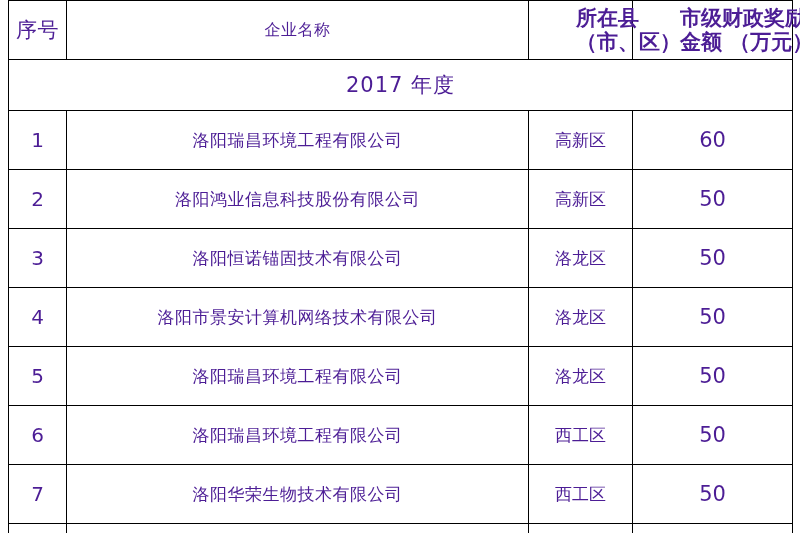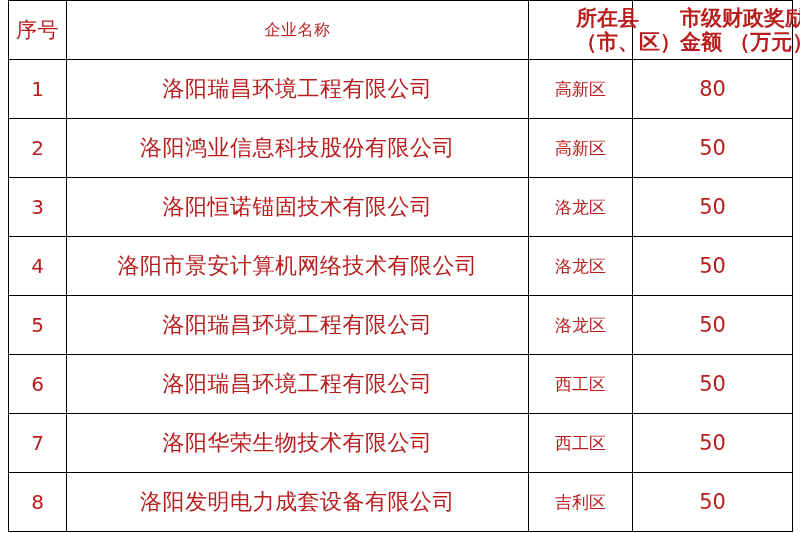--- a/index.html
+++ b/index.html
@@ -28,21 +28,21 @@
     margin: 0;
     table-layout: fixed;
   }
   table.award-table td,
   table.award-table th {
     border: 1px solid #000000;
     text-align: center;
     vertical-align: middle;
     padding: 2px 4px;
     font-weight: normal;
-    color: #b91c1c;
+    color: #4c1d95;
     background: #fff;
   }
   
   col.c-index { width: 58px; }
   col.c-name  { width: 462px; }
   col.c-area  { width: 104px; }
   col.c-amount{ width: 160px; }
 
   thead td {
     font-size: 21px;
@@ -73,21 +73,21 @@
   tbody td {
     font-size: 21px;
     height: 54px;
   }
   tr.year-row td {
     font-size: 21px;
     letter-spacing: 1px;
     height: 46px;
   }
   td.cell-index { font-size: 20px; }
-  td.cell-name  { font-size: 22px; letter-spacing: 0.5px; }
+  td.cell-name  { font-size: 17px; letter-spacing: 0.5px; }
   td.cell-area  { font-size: 17px; }
   td.cell-amount{ font-size: 21px; }
 
   
   tr.clipped td {
     height: 54px;
   }
 </style>
 </head>
 <body>
@@ -108,26 +108,29 @@
           <span class="l1">所在县</span>
           <span class="l2">（市、区）</span>
         </td>
         <td class="head-amount">
           <span class="l1">市级财政奖励</span>
           <span class="l2">金额 （万元）</span>
         </td>
       </tr>
     </thead>
     <tbody>
+      <tr class="year-row">
+        <td colspan="4">2017 年度</td>
+      </tr>
 
       <tr>
         <td class="cell-index">1</td>
         <td class="cell-name">洛阳瑞昌环境工程有限公司</td>
         <td class="cell-area">高新区</td>
-        <td class="cell-amount">80</td>
+        <td class="cell-amount">60</td>
       </tr>
       <tr>
         <td class="cell-index">2</td>
         <td class="cell-name">洛阳鸿业信息科技股份有限公司</td>
         <td class="cell-area">高新区</td>
         <td class="cell-amount">50</td>
       </tr>
       <tr>
         <td class="cell-index">3</td>
         <td class="cell-name">洛阳恒诺锚固技术有限公司</td>

